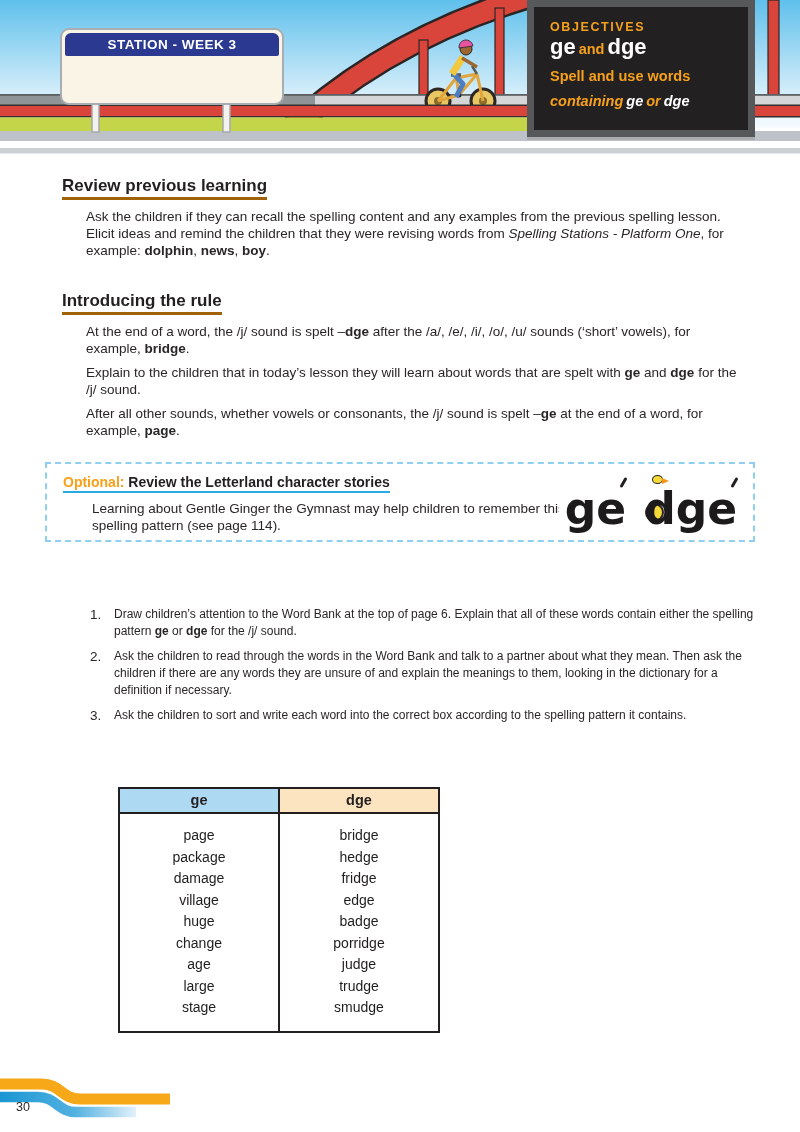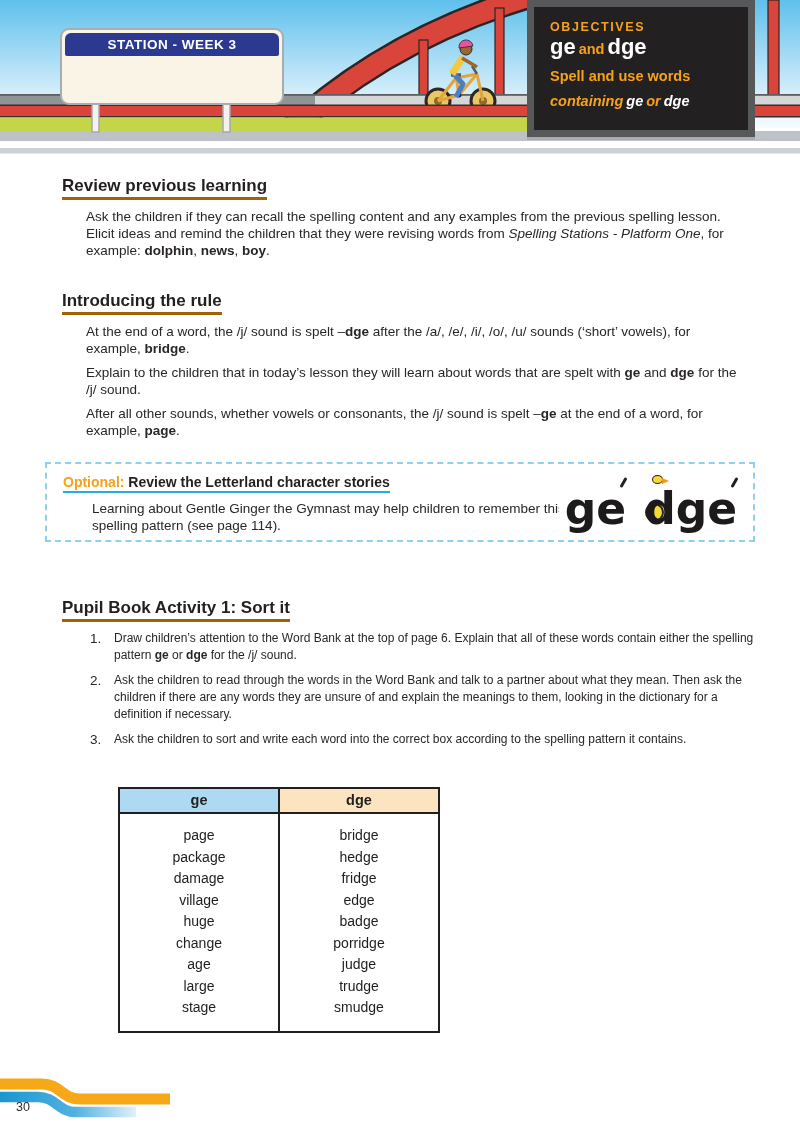--- a/index.html
+++ b/index.html
@@ -197,21 +197,20 @@
         <span class="duck"></span>
         <span class="duck-head"></span>
         <span class="beak"></span>
         <span class="tick"></span>
         <span class="char-text">dge</span>
       </div>
     </div>
   </div>
 
   <section class="sec" style="top:598px">
-    <h2>Pupil Book Activity 1: Sort it</h2>
     <div style="margin-left:28px; margin-top:2px">
       <div class="li">
         <span class="num">1.</span>
         <span class="li-text"><span>Draw children’s attention to the Word Bank at the top of page 6. Explain that all of these words contain either the spelling pattern </span><span class="b">ge</span><span> or </span><span class="b">dge</span><span> for the /j/ sound.</span></span>
       </div>
       <div class="li">
         <span class="num">2.</span>
         <span class="li-text"><span>Ask the children to read through the words in the Word Bank and talk to a partner about what they mean. Then ask the children if there are any words they are unsure of and explain the meanings to them, looking in the dictionary for a definition if necessary.</span></span>
       </div>
       <div class="li">

